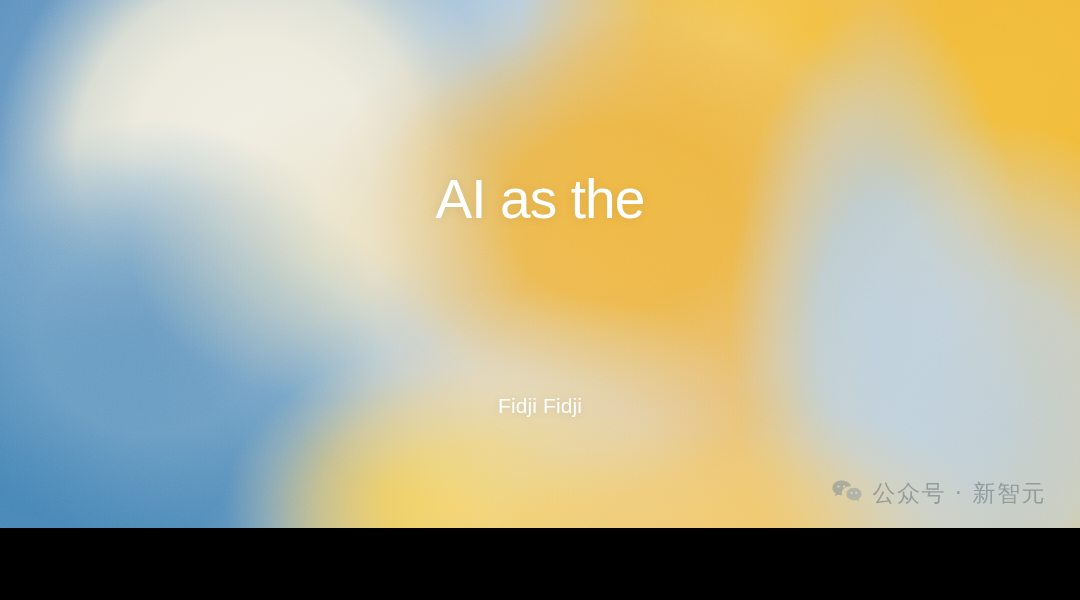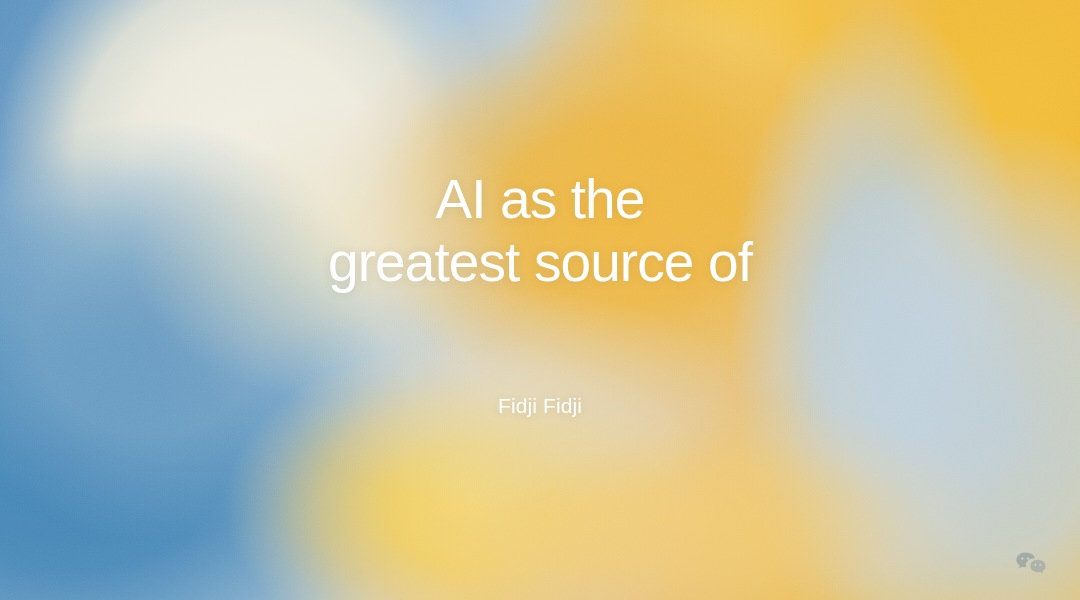--- a/index.html
+++ b/index.html
@@ -8,21 +8,21 @@
     padding: 0;
     background: #000;
   }
   body {
     font-family: "Liberation Sans", sans-serif;
   }
 
   #slide {
     position: relative;
     width: 1080px;
-    height: 600px;
+    height: 528px;
     overflow: hidden;
     background: #9dc0dc;
     user-select: none;
   }
 
   
   .bg-layer {
     position: absolute;
     inset: 0;
     pointer-events: none;
@@ -256,31 +256,31 @@
       <filter id="grainFilter">
         <feTurbulence type="fractalNoise" baseFrequency="0.85" numOctaves="3" stitchTiles="stitch"></feTurbulence>
         <feColorMatrix type="saturate" values="0"></feColorMatrix>
       </filter>
       <rect width="1080" height="600" filter="url(#grainFilter)"></rect>
     </svg>
   </div>
 
   <div id="quote-block">
     <span class="headline-line">AI as the</span>
-    <span class="headline-line">greatest source of</span>
   </div>
 
   <div id="attribution">Fidji Fidji</div>
 
   <div id="watermark">
     <svg id="wechat-icon" viewBox="0 0 30 26">
 
       <path d="M9.3 0.6C4.3 0.6 0.4 3.9 0.4 7.9c0 2.3 1.3 4.3 3.3 5.6L2.8 16.3l3.2-1.6c1 0.3 2.1 0.5 3.3 0.5 0.3 0 0.5 0 0.8 0-0.2-0.6-0.3-1.2-0.3-1.8 0-3.9 3.8-7.1 8.5-7.1 0.3 0 0.6 0 0.9 0C18.3 3 14.2 0.6 9.3 0.6z" fill="#7c8a92"></path>
       <circle cx="6.4" cy="6.6" r="1.15" fill="#cfd8de"></circle>
       <circle cx="12.1" cy="6.6" r="1.15" fill="#cfd8de"></circle>
 
       <path d="M29.6 14.1c0-3.5-3.4-6.3-7.6-6.3s-7.6 2.8-7.6 6.3c0 3.5 3.4 6.3 7.6 6.3 0.9 0 1.7-0.1 2.5-0.4l2.7 1.4-0.7-2.3c1.9-1.1 3.1-2.9 3.1-5z" fill="#8d99a1"></path>
       <circle cx="19.5" cy="12.9" r="0.95" fill="#dde3e8"></circle>
       <circle cx="24.2" cy="12.9" r="0.95" fill="#dde3e8"></circle>
     </svg>
+    <span id="watermark-text">公众号 · 新智元</span>
   </div>
 
 </div>
 
 </body></html>

